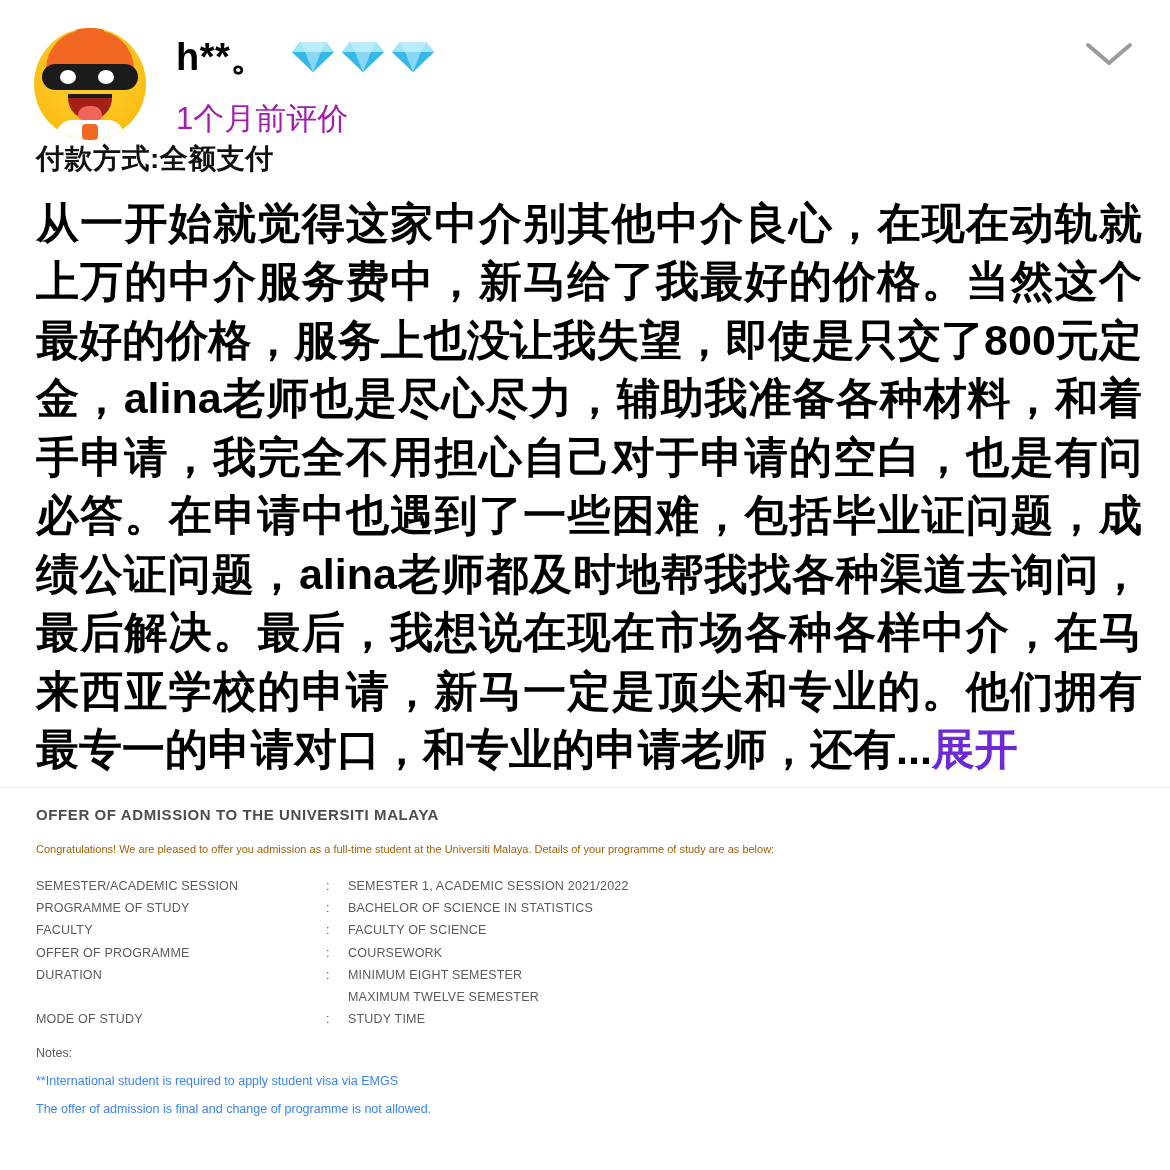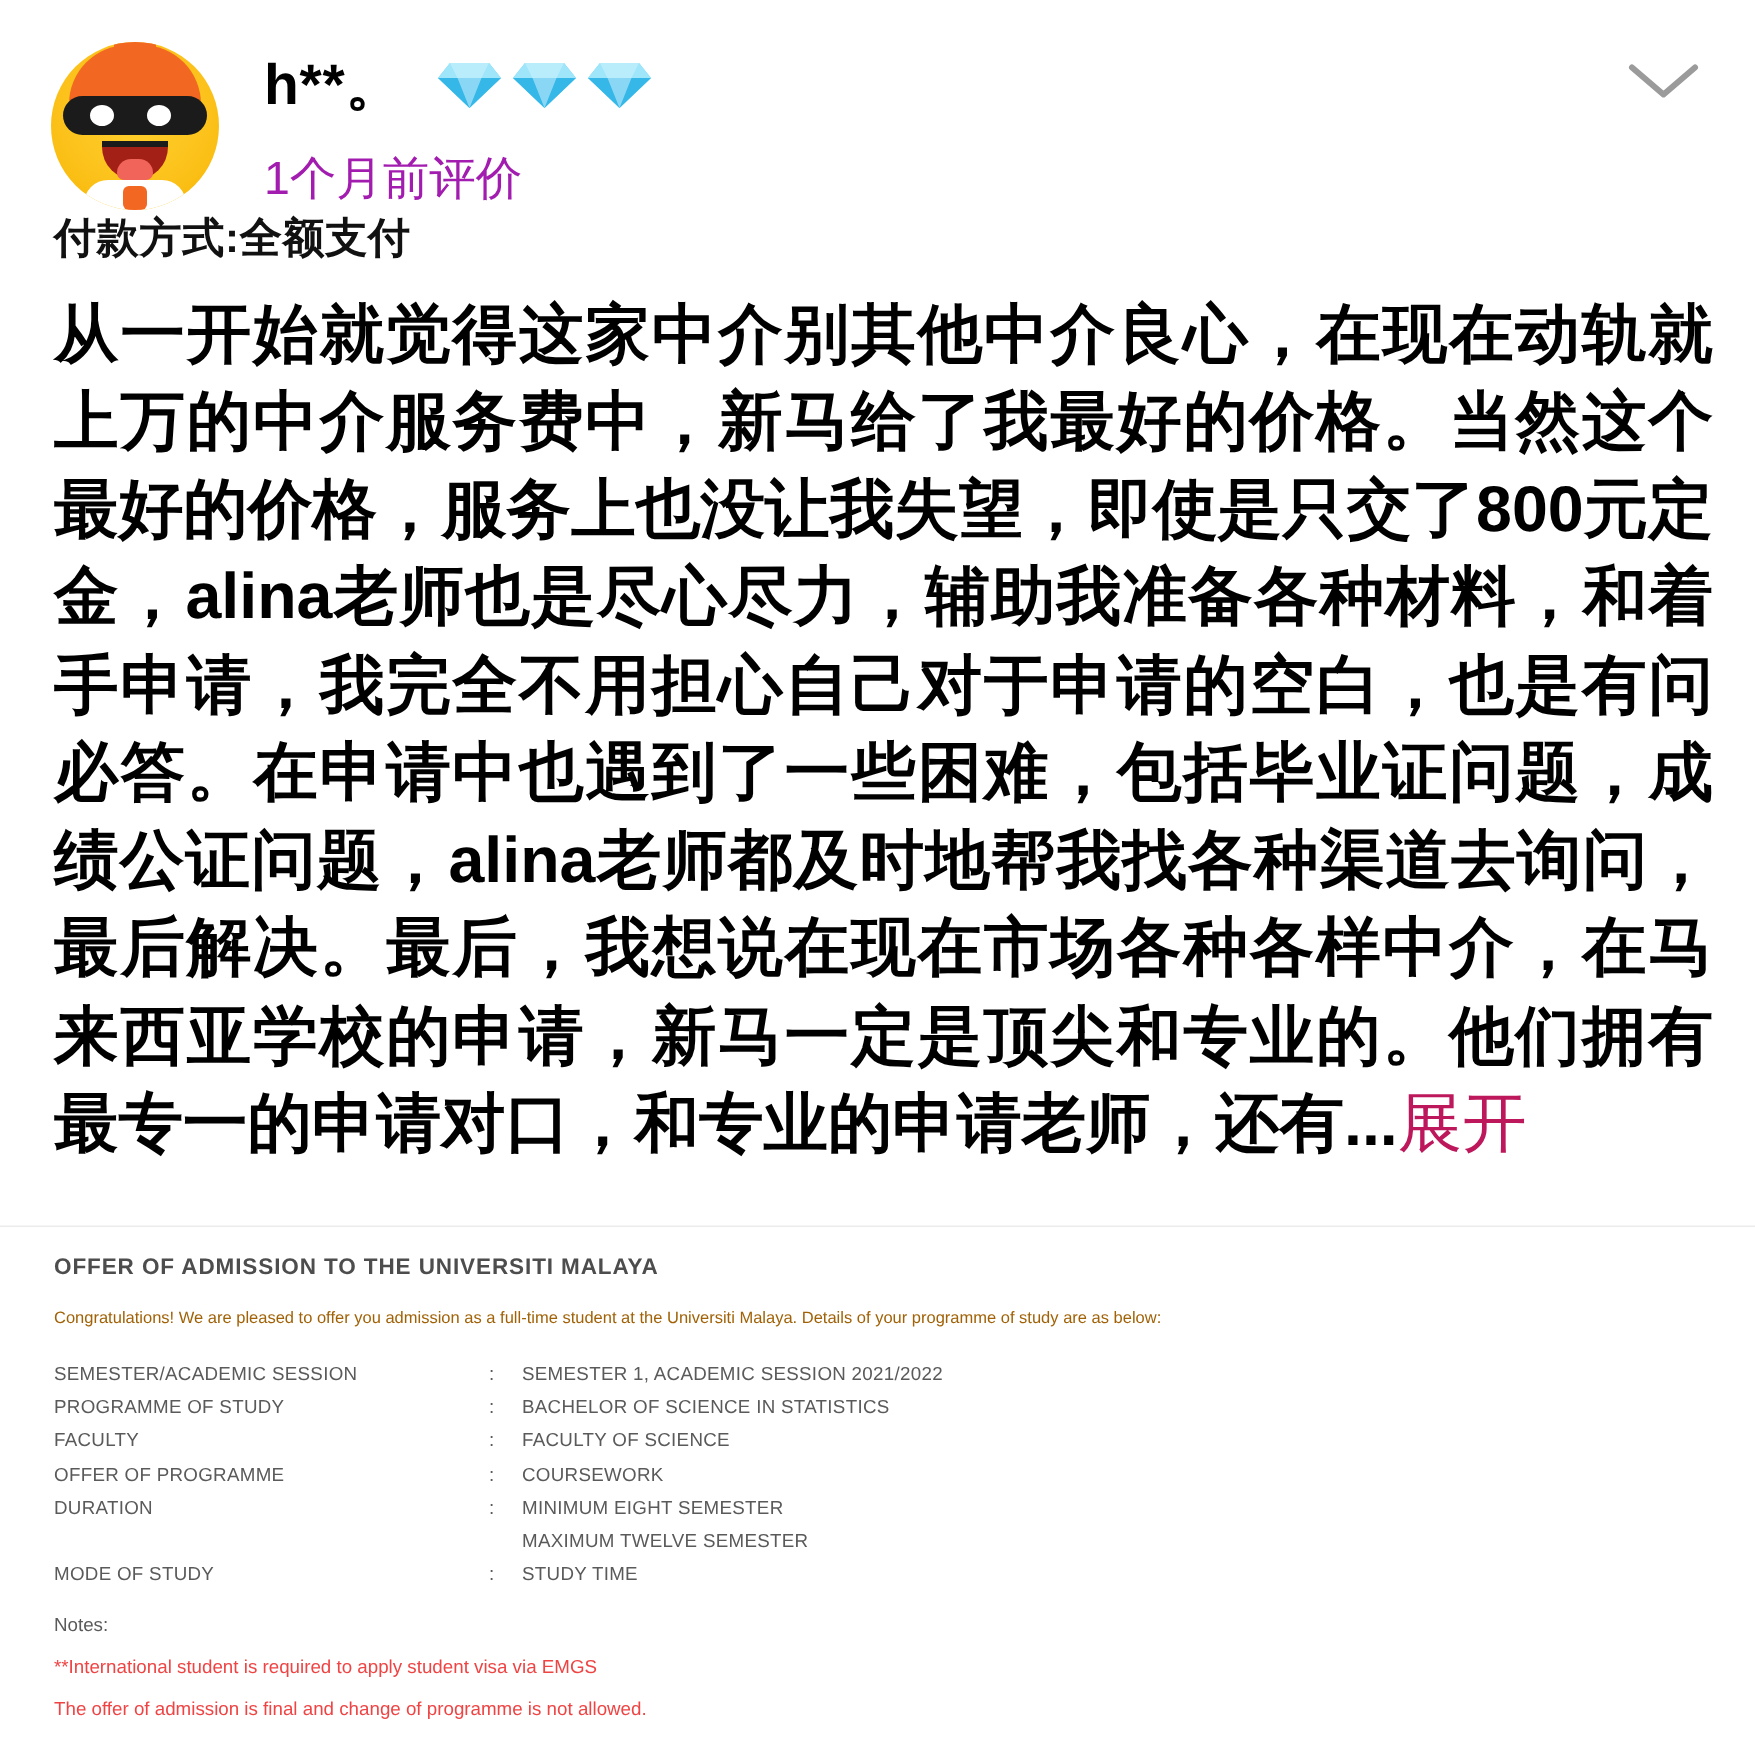--- a/index.html
+++ b/index.html
@@ -179,28 +179,28 @@
     margin: 16px 28px 0 36px;
     font-size: 43px;
     font-weight: bold;
     line-height: 1.36;
     color: #000000;
     letter-spacing: 0px;
     text-align: justify;
     word-break: break-all;
   }
   .expand {
-    color: #be185d;
-    font-weight: normal;
+    color: #6d28d9;
+    font-weight: bold;
     cursor: pointer;
   }
 
   
   .doc {
-    margin: 38px 0 0 0;
+    margin: 8px 0 0 0;
     width: 1170px;
     height: 350px;
     background: #ffffff;
     border-top: 1px solid #ececec;
     position: relative;
     overflow: hidden;
     padding: 18px 37px 0 36px;
     box-sizing: border-box;
     color: #555555;
     filter: blur(0.25px);
@@ -233,21 +233,21 @@
   .doc-table td.label { width: 290px; letter-spacing: 0.2px; }
   .doc-table td.colon { width: 22px; text-align: left; }
   .doc-table td.value { letter-spacing: 0.2px; }
   .doc-notes-label {
     font-size: 12.5px;
     color: #5a5a5a;
     margin-bottom: 14px;
   }
   .doc-note {
     font-size: 12.5px;
-    color: #ef4444;
+    color: #3b82f6;
     margin-bottom: 14px;
   }
 </style>
 </head>
 <body>
 
 <div class="review-card">
 
   <div class="header">
 

